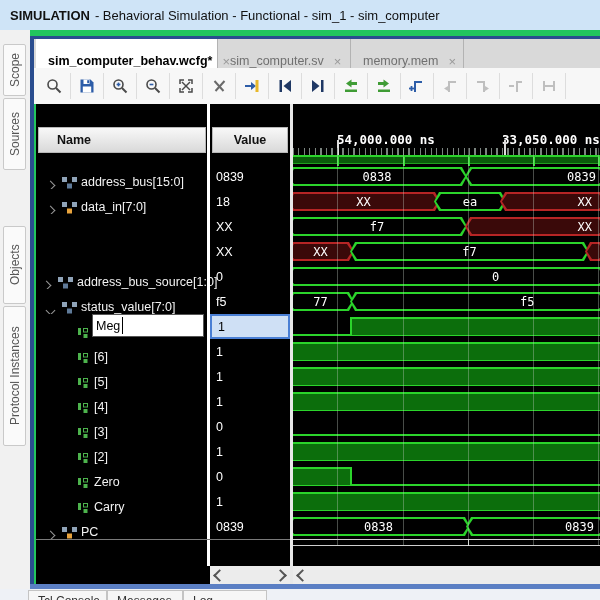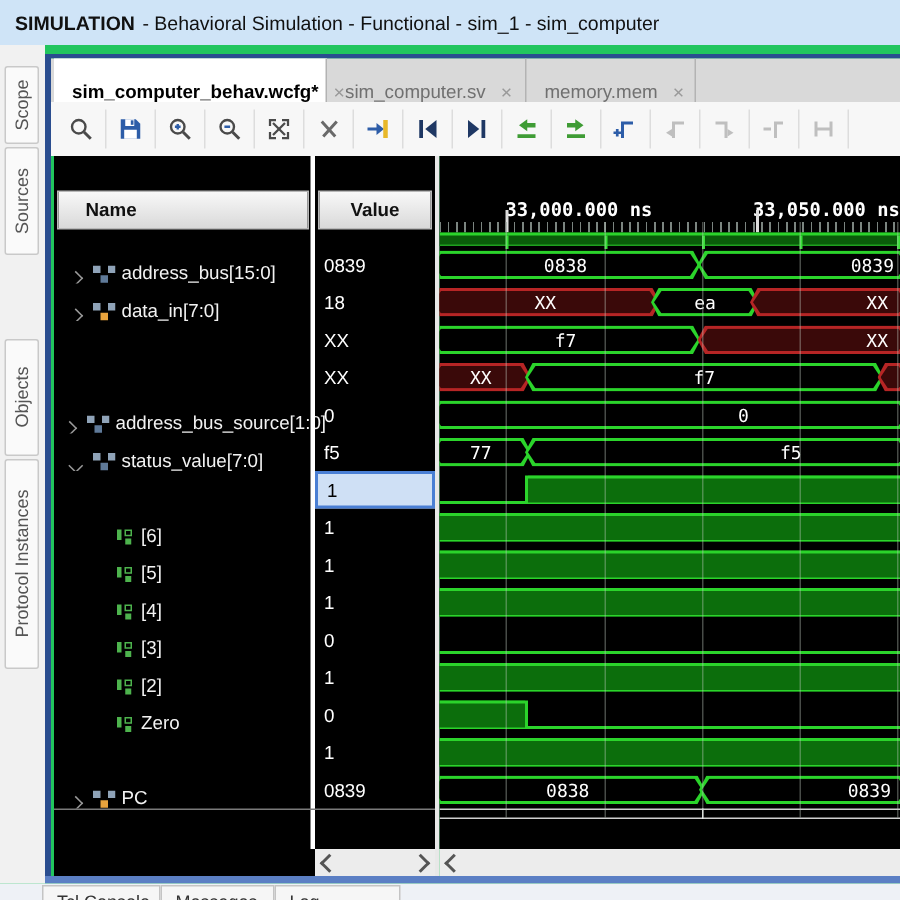--- a/index.html
+++ b/index.html
@@ -297,20 +297,31 @@
         <span class="sicon">
           <svg width="15" height="12" viewBox="0 0 15 12">
             <rect width="5" height="5" fill="#8fa3b8"></rect>
             <rect x="10" width="5" height="5" fill="#8fa3b8"></rect>
             <rect x="5" y="6.5" width="5" height="5" fill="#5f7a99"></rect>
           </svg>
         </span>
         <span>status_value[7:0]</span>
       </div>
 
+    <div class="trow ind1" style="top:210px">
+        <span class="sicon">
+          <svg width="13" height="12" viewBox="0 0 13 12">
+            <rect x="1" y="1" width="3" height="7" fill="#4db34d"></rect>
+            <rect x="6.5" y="1.5" width="4" height="3.5" fill="none" stroke="#4db34d"></rect>
+            <rect x="6.5" y="7" width="4" height="4" fill="#4db34d"></rect>
+          </svg>
+        </span>
+        <input class="edit" value="Meg" style="">
+        <span class="caret"></span>
+      </div>
     <div class="trow ind1" style="top:235px">
         <span class="sicon">
           <svg width="13" height="12" viewBox="0 0 13 12">
             <rect x="1" y="1" width="3" height="7" fill="#4db34d"></rect>
             <rect x="6.5" y="1.5" width="4" height="3.5" fill="none" stroke="#4db34d"></rect>
             <rect x="6.5" y="7" width="4" height="4" fill="#4db34d"></rect>
           </svg>
         </span>
         <span>[6]</span>
       </div>
@@ -356,20 +367,30 @@
       </div>
     <div class="trow ind1" style="top:360px">
         <span class="sicon">
           <svg width="13" height="12" viewBox="0 0 13 12">
             <rect x="1" y="1" width="3" height="7" fill="#4db34d"></rect>
             <rect x="6.5" y="1.5" width="4" height="3.5" fill="none" stroke="#4db34d"></rect>
             <rect x="6.5" y="7" width="4" height="4" fill="#4db34d"></rect>
           </svg>
         </span>
         <span>Zero</span>
+      </div>
+    <div class="trow ind1" style="top:385px">
+        <span class="sicon">
+          <svg width="13" height="12" viewBox="0 0 13 12">
+            <rect x="1" y="1" width="3" height="7" fill="#4db34d"></rect>
+            <rect x="6.5" y="1.5" width="4" height="3.5" fill="none" stroke="#4db34d"></rect>
+            <rect x="6.5" y="7" width="4" height="4" fill="#4db34d"></rect>
+          </svg>
+        </span>
+        <span>Carry</span>
       </div>
     <div class="trow ind0" style="top:410px">
         <span class="gap"></span>
         <span class="chev"></span>
         <span class="sicon">
           <svg width="15" height="12" viewBox="0 0 15 12">
             <rect width="5" height="5" fill="#8fa3b8"></rect>
             <rect x="10" width="5" height="5" fill="#8fa3b8"></rect>
             <rect x="5" y="6.5" width="5" height="5" fill="#e8a33d"></rect>
           </svg>
@@ -393,21 +414,21 @@
     <div class="vrow" style="top:385px">1</div>
     <div class="vrow" style="top:410px">0839</div>
 
     <div class="colsep"></div>
     <div class="pcsep"></div>
   </div>
   <div id="tree-black-bottom"></div>
   <div id="wave-divider"></div>
 
   <div id="wave">
-    <span class="rlabel" style="left:44px">33,000.000 ns</span>
+    <span class="rlabel" style="left:44px">54,000.000 ns</span>
     <span class="rlabel" style="left:209px">33,050.000 ns</span>
     <div class="majortick" style="left:44px"></div>
     <div class="majortick" style="left:211px"></div>
     <div id="minorticks"></div>
     <div id="greenstrip">
       <div class="striptick" style="left:44px"></div>
         <div class="striptick" style="left:110px"></div>
       <div class="striptick" style="left:175px"></div>
         <div class="striptick" style="left:240px"></div>
       <div class="striptick" style="left:305px"></div>

